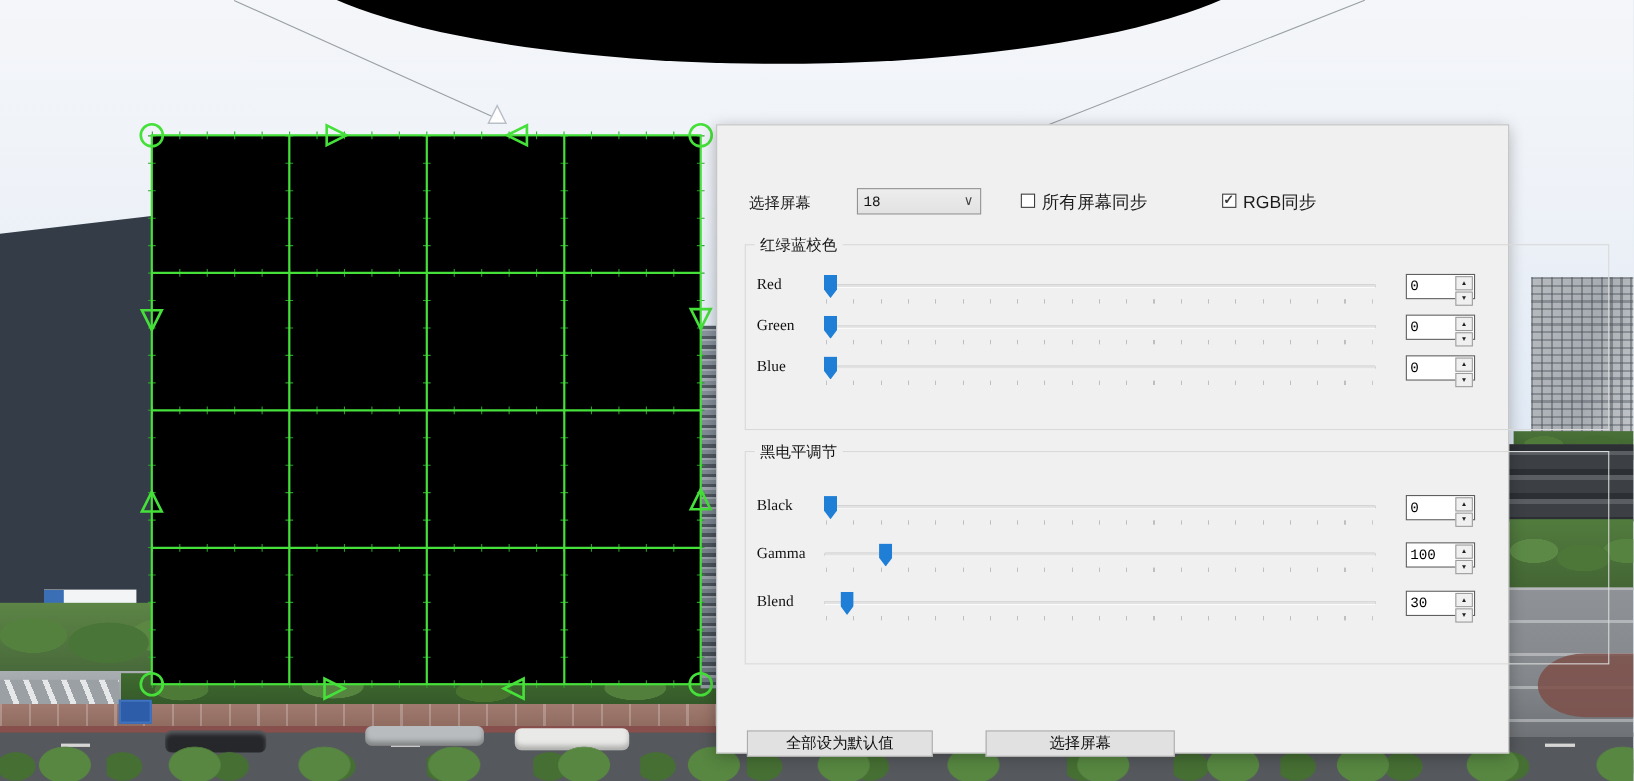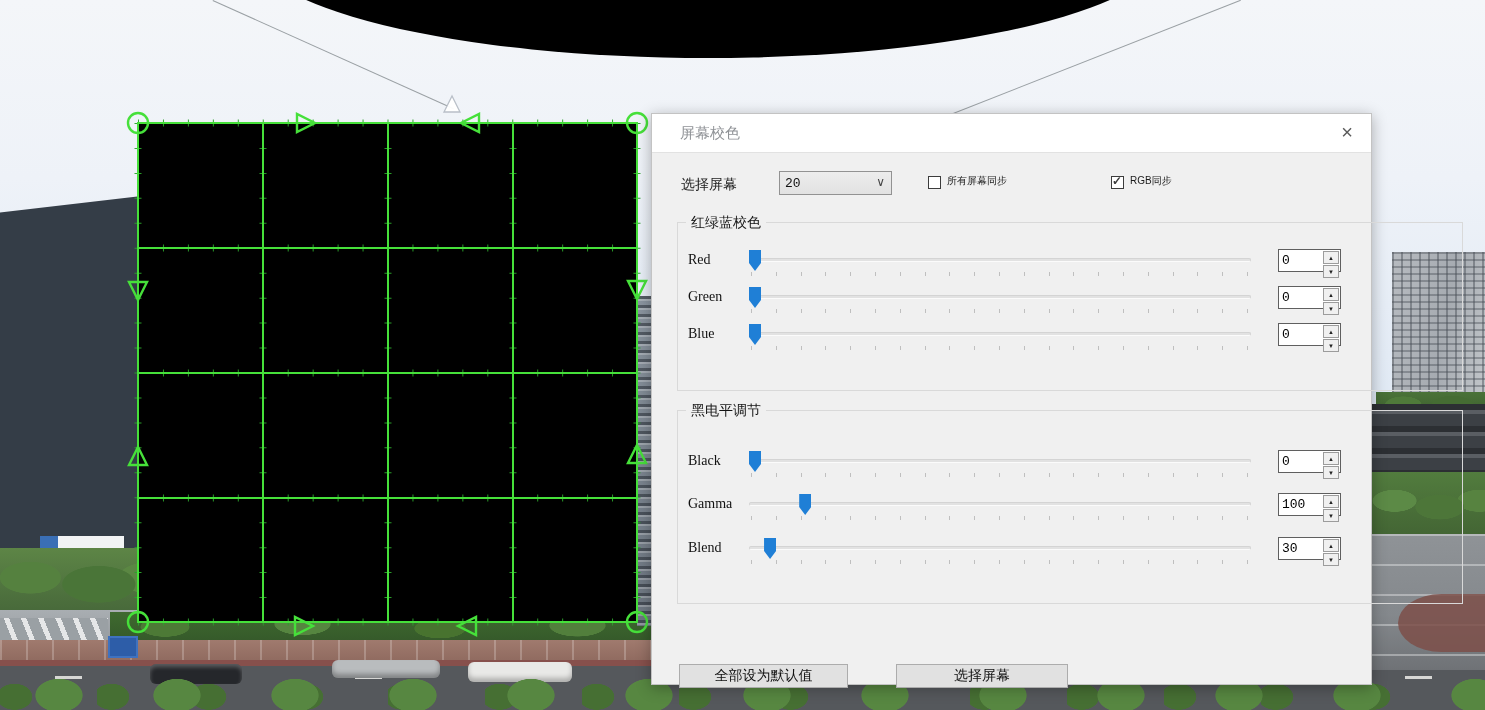--- a/index.html
+++ b/index.html
@@ -114,21 +114,21 @@
     font-size:13px;color:#111;}
   .combo .cval{position:absolute;left:5px;top:4px;font-family:"Liberation Mono",monospace;}
   .combo .chev{position:absolute;right:6px;top:3px;font-size:12px;color:#444;}
   .cb{position:absolute;height:18px;}
   .cb1{left:276px;top:60px;}
   .cb2{left:459px;top:60px;}
   .cbbox{position:absolute;left:0;top:2px;width:13px;height:13px;background:#fff;
     border:1px solid #3c3c3c;box-sizing:border-box;}
   .cbbox .mark{display:none;position:absolute;left:0px;top:-3px;font-size:12px;color:#3a3a3a;font-weight:bold;}
   .cbbox.on .mark{display:block;}
-  .cblbl{position:absolute;left:19px;top:0;font-size:10px;color:#1c1c1c;white-space:nowrap;}
+  .cblbl{position:absolute;left:19px;top:0;font-size:16px;color:#1c1c1c;white-space:nowrap;}
   .group{position:absolute;left:25px;width:786px;border:1px solid #d9d9d9;box-sizing:border-box;}
   .g1{top:108px;height:169px;}
   .g2{top:296px;height:194px;}
   .glabel{position:absolute;left:8px;top:-9px;background:#f0f0f0;padding:0 5px;
     font-size:14px;color:#141414;}
   .srow{position:absolute;left:0;width:100%;height:0;}
   .slbl{position:absolute;left:36px;top:-9px;font-size:14px;color:#111;
     font-family:Liberation Serif, serif;}
   .track{position:absolute;left:97px;top:-11px;width:502px;height:22px;}
   .rail{position:absolute;left:0;top:8px;width:100%;height:4px;background:#e2e2e2;
@@ -220,28 +220,24 @@
   <path class="ghandle" d="M476 617 L476 635 L458 626 Z"></path>
   <path class="ghandle" d="M129 282 L147 282 L138 300 Z"></path>
   <path class="ghandle" d="M129 465 L147 465 L138 447 Z"></path>
   <path class="ghandle" d="M628 281 L646 281 L637 299 Z"></path>
   <path class="ghandle" d="M628 463 L646 463 L637 445 Z"></path>
 
   <path class="gmarker" d="M452 96 L444 112 L460 112 Z"></path>
 </svg>
 
 <div class="dialog">
-  <div class="titlebar">
-    <span class="dlg-title">屏幕校色</span>
-    <span class="dlg-close">×</span>
-  </div>
 
   <span class="lbl sel-lbl">选择屏幕</span>
   <div class="combo">
-    <span class="cval">20</span>
+    <span class="cval">18</span>
     <span class="chev">∨</span>
   </div>
 
   <div class="cb cb1">
     <span class="cbbox"></span>
     <span class="cblbl">所有屏幕同步</span>
   </div>
   <div class="cb cb2">
     <span class="cbbox on">
         <span class="mark">✓</span>

